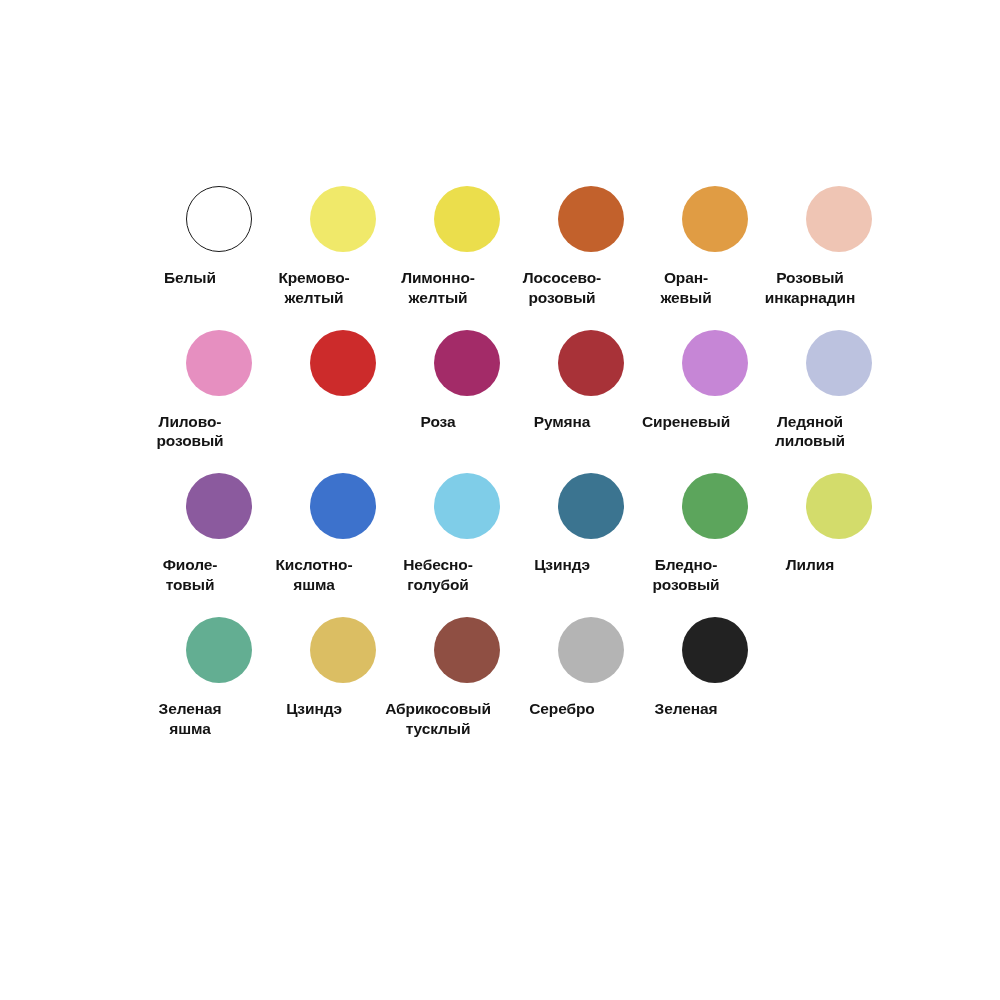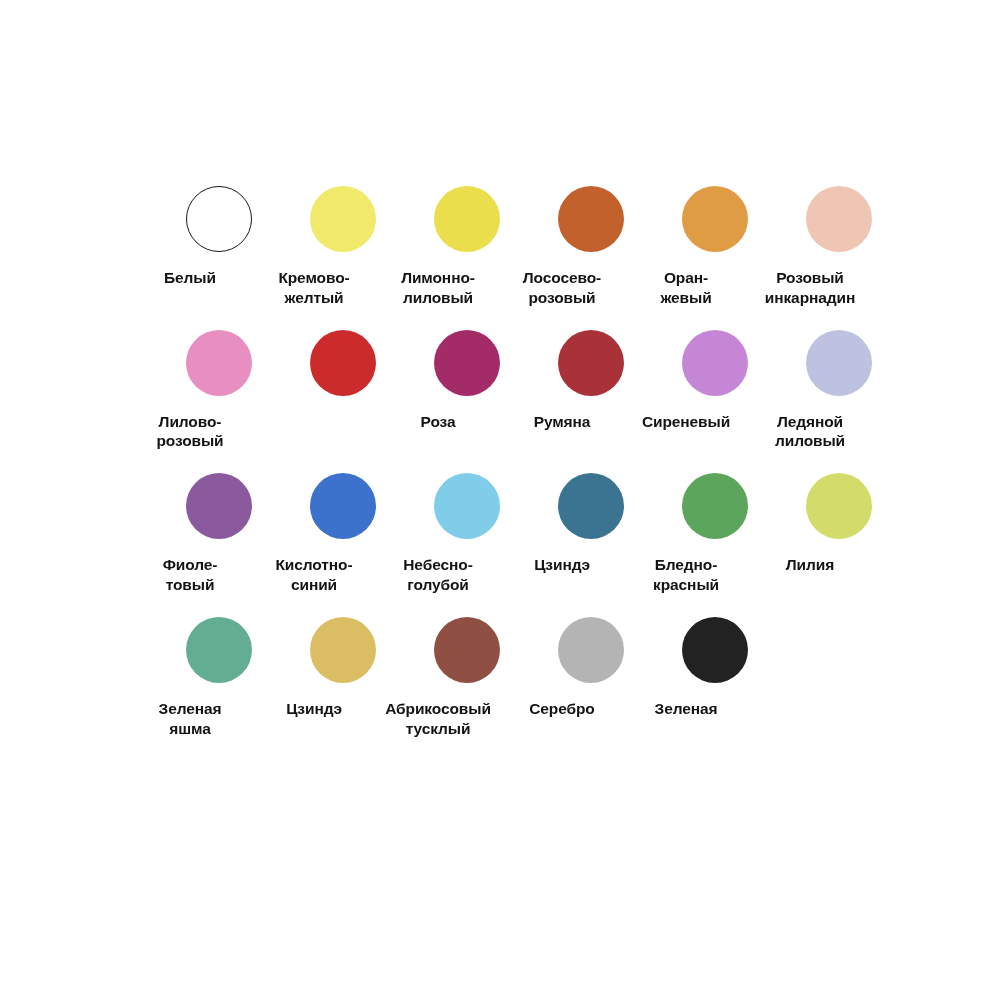--- a/index.html
+++ b/index.html
@@ -77,21 +77,21 @@
         <div class="swatch-label">Белый</div>
       </div>
       <div class="swatch-cell">
         <div class="swatch-dot" style="background: rgb(240, 233, 106);"></div>
         <div class="swatch-label">Кремово-
 желтый</div>
       </div>
       <div class="swatch-cell">
         <div class="swatch-dot" style="background: rgb(235, 222, 76);"></div>
         <div class="swatch-label">Лимонно-
-лиловый</div>
+желтый</div>
       </div>
       <div class="swatch-cell">
         <div class="swatch-dot" style="background: rgb(194, 97, 44);"></div>
         <div class="swatch-label">Лососево-
 розовый</div>
       </div>
       <div class="swatch-cell">
         <div class="swatch-dot" style="background: rgb(224, 156, 68);"></div>
         <div class="swatch-label">Оран-
 жевый</div>
@@ -127,35 +127,35 @@
 лиловый</div>
       </div>
       <div class="swatch-cell">
         <div class="swatch-dot" style="background: rgb(139, 90, 158);"></div>
         <div class="swatch-label">Фиоле-
 товый</div>
       </div>
       <div class="swatch-cell">
         <div class="swatch-dot" style="background: rgb(61, 114, 204);"></div>
         <div class="swatch-label">Кислотно-
-синий</div>
+яшма</div>
       </div>
       <div class="swatch-cell">
         <div class="swatch-dot" style="background: rgb(127, 205, 232);"></div>
         <div class="swatch-label">Небесно-
 голубой</div>
       </div>
       <div class="swatch-cell">
         <div class="swatch-dot" style="background: rgb(59, 116, 144);"></div>
         <div class="swatch-label">Цзиндэ</div>
       </div>
       <div class="swatch-cell">
         <div class="swatch-dot" style="background: rgb(92, 165, 92);"></div>
         <div class="swatch-label">Бледно-
-красный</div>
+розовый</div>
       </div>
       <div class="swatch-cell">
         <div class="swatch-dot" style="background: rgb(211, 220, 107);"></div>
         <div class="swatch-label">Лилия</div>
       </div>
       <div class="swatch-cell">
         <div class="swatch-dot" style="background: rgb(99, 174, 146);"></div>
         <div class="swatch-label">Зеленая
 яшма</div>
       </div>

